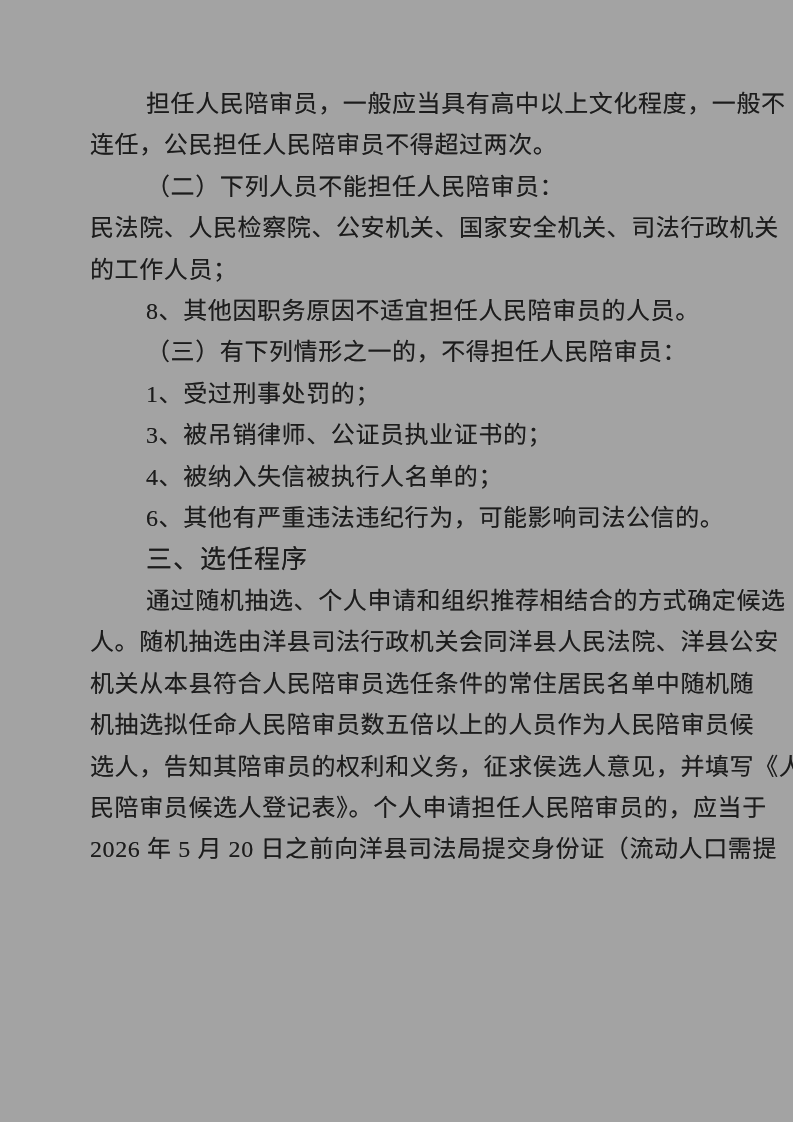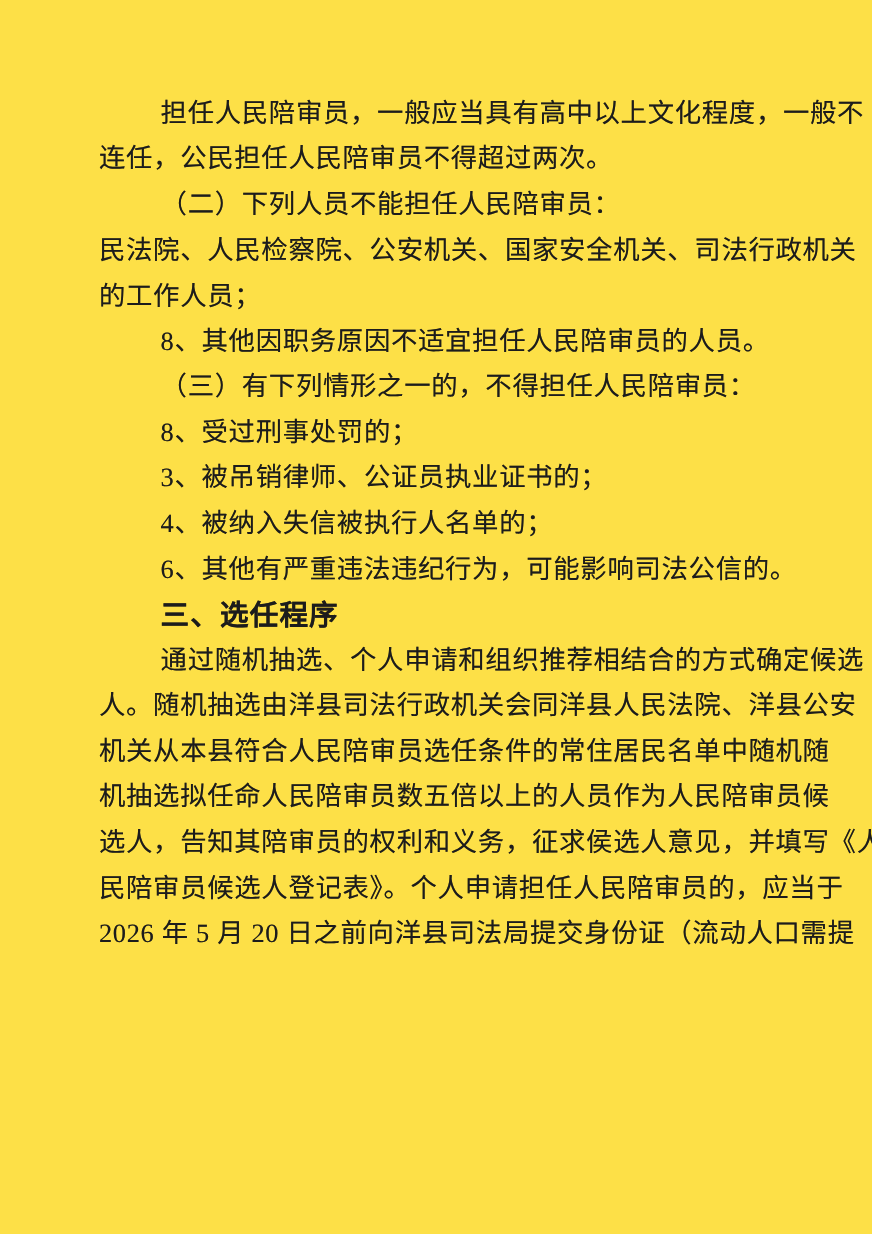--- a/index.html
+++ b/index.html
@@ -4,59 +4,59 @@
 <style>
   html, body {
     margin: 0;
     padding: 0;
     background: #ffffff;
   }
   .page {
     position: relative;
     width: 793px;
     height: 1122px;
-    background: #fde047;
+    background: #a3a3a3;
     overflow: hidden;
     font-family: "Liberation Serif", "DejaVu Serif", serif;
     color: #1c1c1c;
   }
   .content {
     padding: 84px 16px 0 90px;
   }
   .line {
     font-size: 24px;
     line-height: 41.4px;
     letter-spacing: 0.6px;
     white-space: nowrap;
     text-shadow: 0 0 0.6px rgba(30,30,30,0.55);
   }
   .indent {
     padding-left: 56px;
   }
   .heading {
     font-family: "Liberation Sans", "DejaVu Sans", sans-serif;
-    font-weight: 700;
+    font-weight: 400;
     font-size: 26px;
     letter-spacing: 1px;
     text-shadow: 0 0 0.4px rgba(20,20,20,0.7);
   }
 </style>
 </head>
 <body>
 
 <div class="page">
   <div class="content">
     <div class="line indent">担任人民陪审员，一般应当具有高中以上文化程度，一般不</div>
     <div class="line">连任，公民担任人民陪审员不得超过两次。</div>
     <div class="line indent">（二）下列人员不能担任人民陪审员：</div>
     <div class="line">民法院、人民检察院、公安机关、国家安全机关、司法行政机关</div>
     <div class="line">的工作人员；</div>
     <div class="line indent">8、其他因职务原因不适宜担任人民陪审员的人员。</div>
     <div class="line indent">（三）有下列情形之一的，不得担任人民陪审员：</div>
-    <div class="line indent">8、受过刑事处罚的；</div>
+    <div class="line indent">1、受过刑事处罚的；</div>
     <div class="line indent">3、被吊销律师、公证员执业证书的；</div>
     <div class="line indent">4、被纳入失信被执行人名单的；</div>
     <div class="line indent">6、其他有严重违法违纪行为，可能影响司法公信的。</div>
     <div class="line indent heading">三、选任程序</div>
     <div class="line indent">通过随机抽选、个人申请和组织推荐相结合的方式确定候选</div>
     <div class="line">人。随机抽选由洋县司法行政机关会同洋县人民法院、洋县公安</div>
     <div class="line">机关从本县符合人民陪审员选任条件的常住居民名单中随机随</div>
     <div class="line">机抽选拟任命人民陪审员数五倍以上的人员作为人民陪审员候</div>
     <div class="line">选人，告知其陪审员的权利和义务，征求侯选人意见，并填写《人</div>
     <div class="line">民陪审员候选人登记表》。个人申请担任人民陪审员的，应当于</div>

